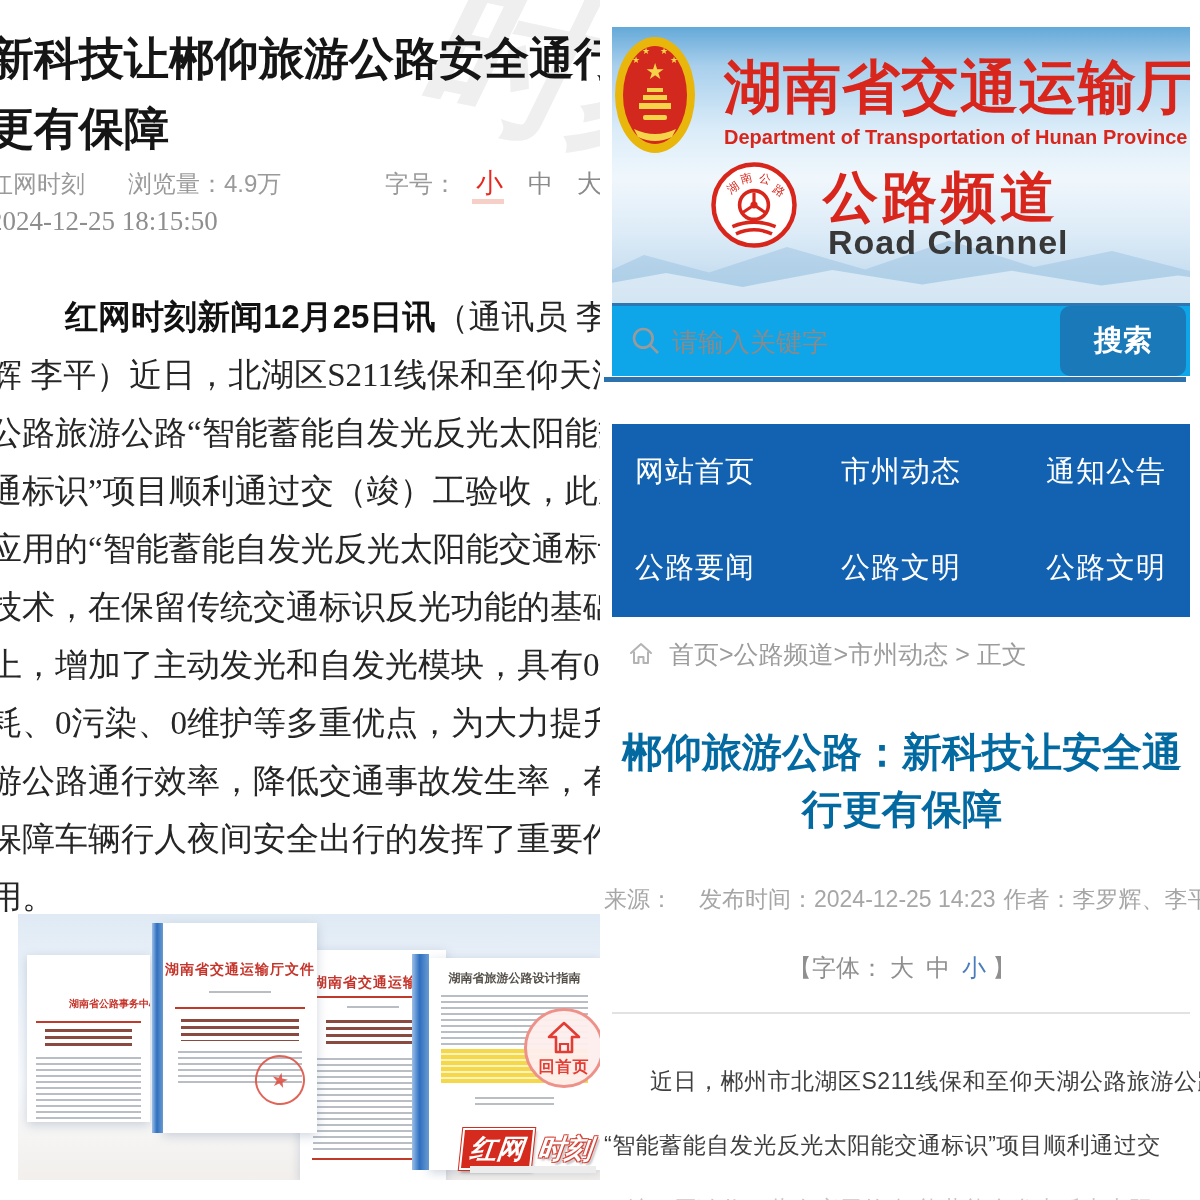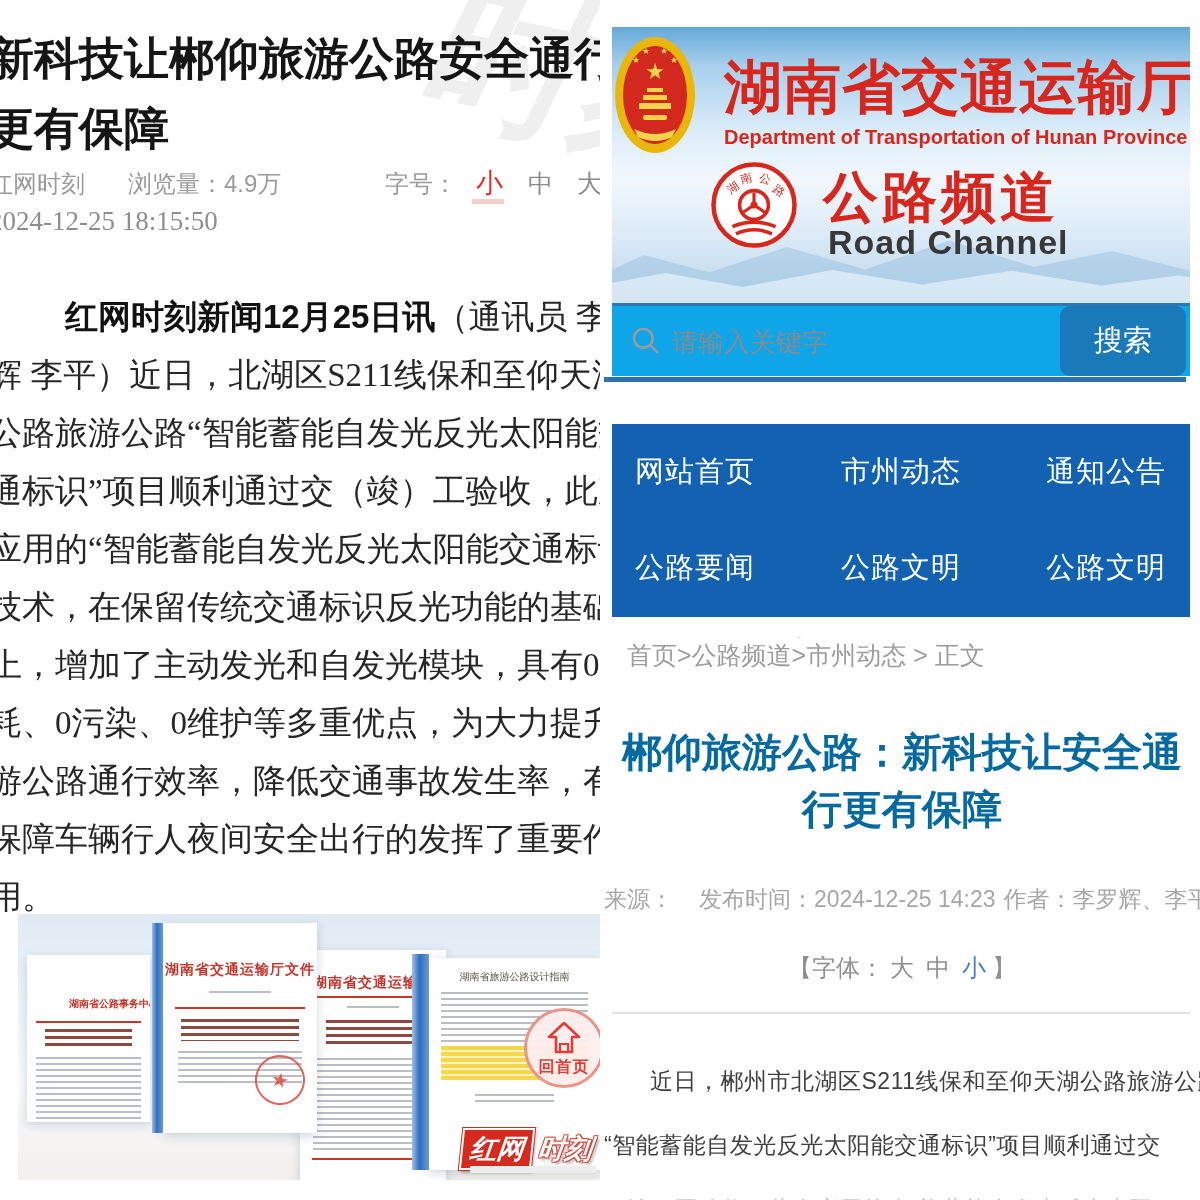--- a/index.html
+++ b/index.html
@@ -77,30 +77,30 @@
     letter-spacing:4px;white-space:nowrap;}
   .channel-en{position:absolute;left:216px;top:196px;font-size:34px;font-weight:600;color:#383838;
     letter-spacing:1px;white-space:nowrap;}
 
   .search-row{position:absolute;left:8px;top:306px;width:578px;height:70px;background:#0ea5e9;}
   .search-icon{position:absolute;left:18px;top:19px;}
   .search-input{position:absolute;left:58px;top:0;width:380px;height:70px;border:none;outline:none;
     font-size:26px;color:#444;font-family:"Liberation Sans",sans-serif;background:transparent;}
   .search-input::placeholder{color:#8a8a8a;}
   .search-btn{position:absolute;left:448px;top:0;width:126px;height:70px;background:#1a79b8;border:none;
-    border-radius:10px;color:#fff;font-size:29px;font-weight:400;font-family:"Liberation Sans",sans-serif;cursor:pointer;}
+    border-radius:10px;color:#fff;font-size:29px;font-weight:700;font-family:"Liberation Sans",sans-serif;cursor:pointer;}
   .search-underline{position:absolute;left:0;top:377px;width:582px;height:5px;background:#2b72ae;}
 
   .nav{position:absolute;left:8px;top:424px;width:578px;height:193px;background:#1262b1;
     display:grid;grid-template-columns:206px 205px 1fr;grid-auto-rows:96px;align-items:center;
     padding-left:23px;box-sizing:border-box;}
   .nav-item{color:#fff;font-size:29px;letter-spacing:1px;cursor:pointer;white-space:nowrap;}
 
   .crumb{position:absolute;left:23px;top:636px;height:36px;display:flex;align-items:center;
-    color:#9c9c9c;font-size:25px;white-space:nowrap;flex-direction:column;}
+    color:#9c9c9c;font-size:25px;white-space:nowrap;}
   .crumb svg{margin-right:14px;}
 
   .a-title{position:absolute;left:0;top:724px;width:596px;text-align:center;font-size:40px;
     font-weight:700;color:#0369a1;line-height:57px;}
   .a-meta{position:absolute;left:0;top:884px;width:596px;text-align:center;font-size:23px;
     color:#a6a6a6;white-space:nowrap;}
   .a-meta .gap{margin-right:26px;}
   .a-meta .gap2{margin-right:8px;}
   .a-font{position:absolute;left:0;top:952px;width:596px;text-align:center;font-size:24px;color:#8f8f8f;}
   .a-font .opt{margin:0 6px;}
@@ -195,21 +195,21 @@
       <div class="doc-title-red" style="font-size:14px;margin-top:24px;letter-spacing:1px;">湖南省交通运输厅</div>
       <div class="hrule" style="width:78%;margin-top:4px;"></div>
       <div class="flines" style="width:36%;height:6px;margin:8px auto 0;"></div>
       <div class="fbold" style="width:64%;height:28px;margin:8px auto 0;"></div>
       <div class="flines" style="width:82%;height:92px;margin:10px auto 0;"></div>
       <div class="hrule" style="width:84%;margin-top:8px;"></div>
     </div>
 
     <div class="spine" id="doc34-spine"></div>
     <div class="doc" id="doc4">
-      <div style="font-size:10px;font-weight:400;color:#55504a;text-align:center;margin-top:12px;white-space:nowrap;">湖南省旅游公路设计指南</div>
+      <div style="font-size:12px;font-weight:700;color:#55504a;text-align:center;margin-top:12px;white-space:nowrap;">湖南省旅游公路设计指南</div>
       <div class="flines" style="width:86%;height:50px;margin:8px auto 0;"></div>
       <div class="fyellow" style="width:86%;height:34px;margin:4px auto 0;"></div>
       <div class="flines" style="width:46%;height:12px;margin:14px auto 0;"></div>
     </div>
 
     <div class="home-badge">
       <svg width="40" height="36" viewBox="0 0 40 34" style="margin-top:9px;">
         <path d="M20 2 L35 16 H28 V31 H12 V16 H5 Z" fill="none" stroke="#e23c34" stroke-width="2.6" stroke-linejoin="round"></path>
         <path d="M16 31 V23 H24 V31" fill="none" stroke="#e23c34" stroke-width="2.2"></path>
       </svg>

